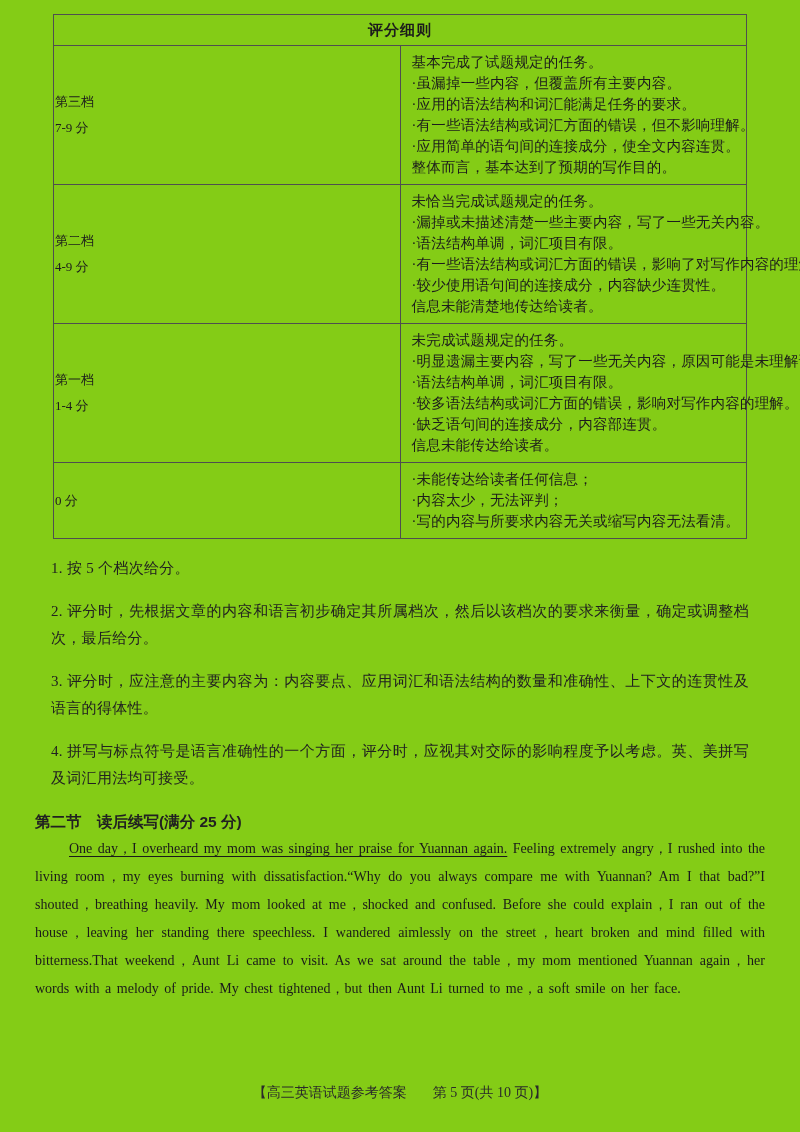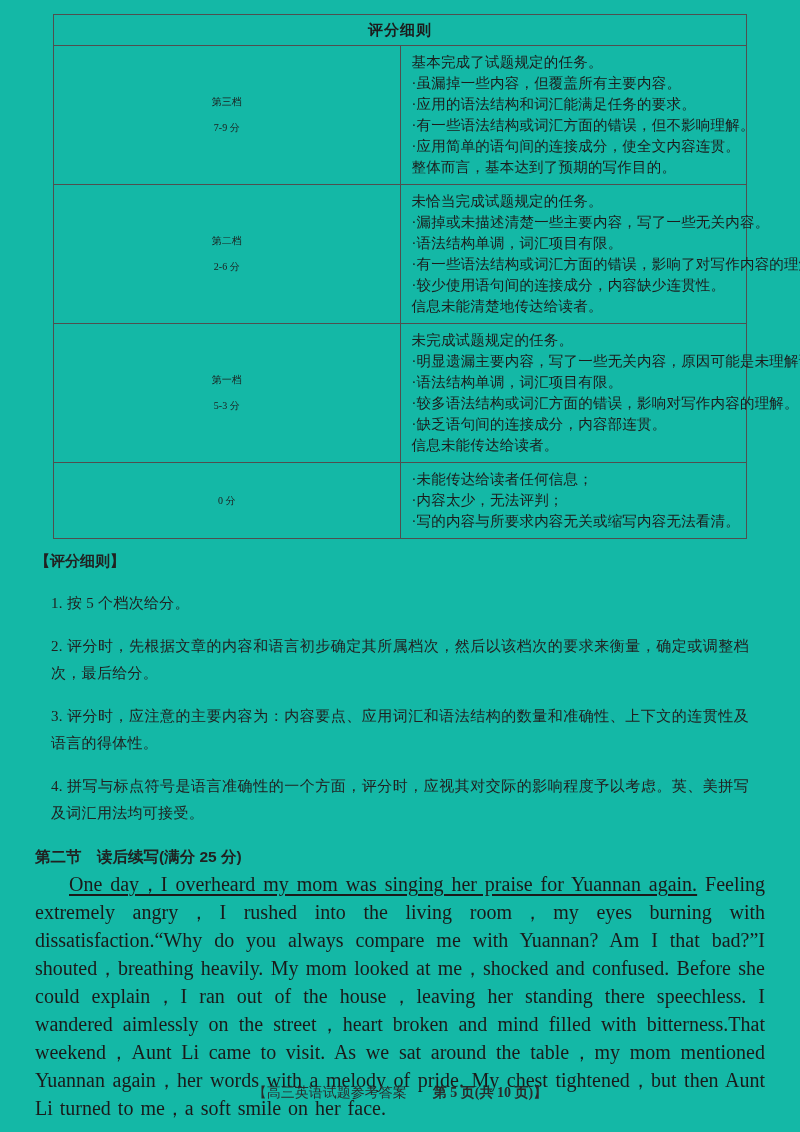--- a/index.html
+++ b/index.html
@@ -1,21 +1,21 @@
 <!DOCTYPE html>
 <html><head>
 <meta charset="utf-8">
 <style>
   html, body { margin: 0; padding: 0; background: #ffffff; }
   .page {
     position: relative;
     width: 800px;
     height: 1132px;
     box-sizing: border-box;
-    background: #14b8a6;
+    background: #84cc16;
     color: #212121;
     padding: 14px 35px 0 35px;
     font-family: "Liberation Serif", "DejaVu Serif", serif;
     overflow: hidden;
   }
 
   
   table.rubric {
     border-collapse: collapse;
     table-layout: fixed;
@@ -27,24 +27,23 @@
   table.rubric th, table.rubric td { border: 1px solid #4f4f4f; }
   th.rubric-header {
     height: 28px;
     font-weight: 600;
     font-size: 15px;
     text-align: center;
     letter-spacing: 1px;
   }
   td.label-cell {
     width: 155px;
-    text-align: center;
     vertical-align: middle;
     line-height: 26px;
-    font-size: 10px;
+    font-size: 13px;
   }
   td.content-cell { padding: 6px 8px 6px 11px; vertical-align: middle; }
   .cell-line { line-height: 21px; white-space: nowrap; letter-spacing: 0.2px; }
 
   
   .notes { margin-top: 8px; font-size: 15px; line-height: 27px; }
   .notes-heading {
     font-family: "Liberation Sans", "DejaVu Sans", sans-serif;
     font-weight: bold;
     font-size: 15px;
@@ -61,21 +60,21 @@
   }
   .essay-heading {
     font-weight: bold;
     font-size: 15.5px;
     line-height: 27px;
   }
 
   
   .essay {
     margin: 0;
-    font-size: 20px;
+    font-size: 14px;
     line-height: 28px;
     text-align: justify;
     text-indent: 34px;
     word-spacing: 2px;
     color: #1a1a1a;
   }
   .essay .u { text-decoration: underline; text-underline-offset: 3px; }
 
   
   .footer {
@@ -83,21 +82,21 @@
     left: 0; right: 0;
     bottom: 30px;
     text-align: center;
     font-size: 14px;
     color: #2a2a2a;
   }
   .footer-label {
     font-family: "Liberation Sans", "DejaVu Sans", sans-serif;
     font-weight: normal;
   }
-  .footer-page { margin-left: 26px; font-weight: 700; }
+  .footer-page { margin-left: 26px; font-weight: 400; }
 </style>
 </head>
 <body>
 
 <div class="page">
 
   <table class="rubric">
     <tbody>
         <tr>
       <th class="rubric-header" colspan="2">评分细则</th>
@@ -114,36 +113,36 @@
         <div class="cell-line">·应用的语法结构和词汇能满足任务的要求。</div>
         <div class="cell-line">·有一些语法结构或词汇方面的错误，但不影响理解。</div>
         <div class="cell-line">·应用简单的语句间的连接成分，使全文内容连贯。</div>
         <div class="cell-line">整体而言，基本达到了预期的写作目的。</div>
       </td>
     </tr>
 
     <tr>
       <td class="label-cell">
         <div>第二档</div>
-        <div>2-6 分</div>
+        <div>4-9 分</div>
       </td>
       <td class="content-cell">
         <div class="cell-line">未恰当完成试题规定的任务。</div>
         <div class="cell-line">·漏掉或未描述清楚一些主要内容，写了一些无关内容。</div>
         <div class="cell-line">·语法结构单调，词汇项目有限。</div>
         <div class="cell-line">·有一些语法结构或词汇方面的错误，影响了对写作内容的理解。</div>
         <div class="cell-line">·较少使用语句间的连接成分，内容缺少连贯性。</div>
         <div class="cell-line">信息未能清楚地传达给读者。</div>
       </td>
     </tr>
 
     <tr>
       <td class="label-cell">
         <div>第一档</div>
-        <div>5-3 分</div>
+        <div>1-4 分</div>
       </td>
       <td class="content-cell">
         <div class="cell-line">未完成试题规定的任务。</div>
         <div class="cell-line">·明显遗漏主要内容，写了一些无关内容，原因可能是未理解试题要求。</div>
         <div class="cell-line">·语法结构单调，词汇项目有限。</div>
         <div class="cell-line">·较多语法结构或词汇方面的错误，影响对写作内容的理解。</div>
         <div class="cell-line">·缺乏语句间的连接成分，内容部连贯。</div>
         <div class="cell-line">信息未能传达给读者。</div>
       </td>
     </tr>
@@ -155,21 +154,20 @@
       <td class="content-cell">
         <div class="cell-line">·未能传达给读者任何信息；</div>
         <div class="cell-line">·内容太少，无法评判；</div>
         <div class="cell-line">·写的内容与所要求内容无关或缩写内容无法看清。</div>
       </td>
     </tr>
   </tbody>
     </table>
 
   <div class="notes">
-    <div class="notes-heading">【评分细则】</div>
     <p class="note-item">1. 按 5 个档次给分。</p>
     <p class="note-item">2. 评分时，先根据文章的内容和语言初步确定其所属档次，然后以该档次的要求来衡量，确定或调整档次，最后给分。</p>
     <p class="note-item">3. 评分时，应注意的主要内容为：内容要点、应用词汇和语法结构的数量和准确性、上下文的连贯性及语言的得体性。</p>
     <p class="note-item">4. 拼写与标点符号是语言准确性的一个方面，评分时，应视其对交际的影响程度予以考虑。英、美拼写及词汇用法均可接受。</p>
   </div>
 
   <div class="section-heading">第二节　读后续写(满分 25 分)</div>
 
 
   <p class="essay"><span class="u">One day，I overheard my mom was singing her praise for Yuannan again.</span><span> Feeling extremely angry，I rushed into the living room，my eyes burning with dissatisfaction.“Why do you always compare me with Yuannan? Am I that bad?”I shouted，breathing heavily. My mom looked at me，shocked and confused. Before she could explain，I ran out of the house，leaving her standing there speechless. I wandered aimlessly on the street，heart broken and mind filled with bitterness.That weekend，Aunt Li came to visit. As we sat around the table，my mom mentioned Yuannan again，her words with a melody of pride. My chest tightened，but then Aunt Li turned to me，a soft smile on her face.</span></p>

